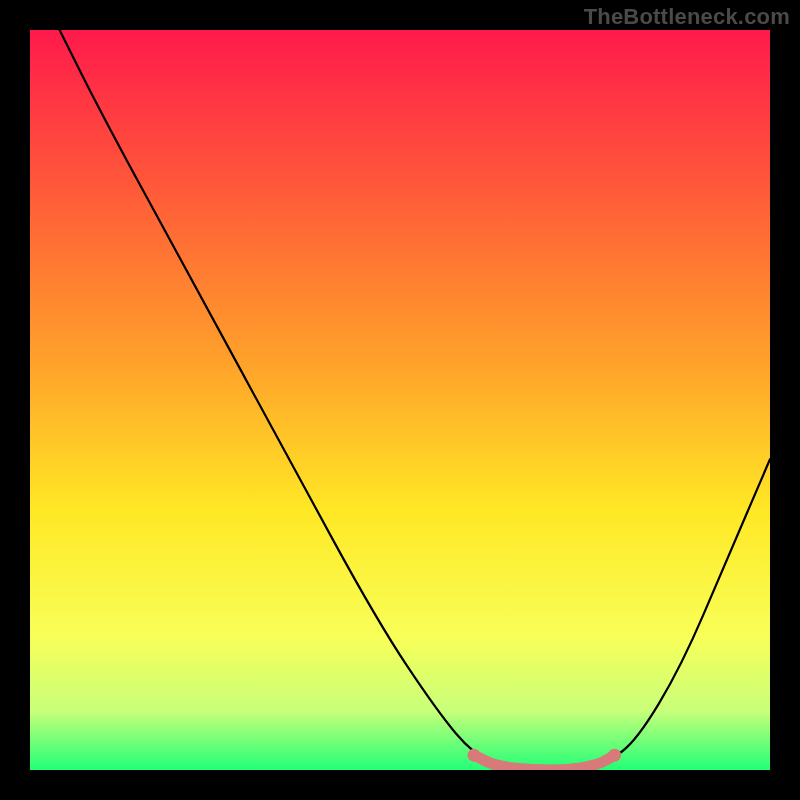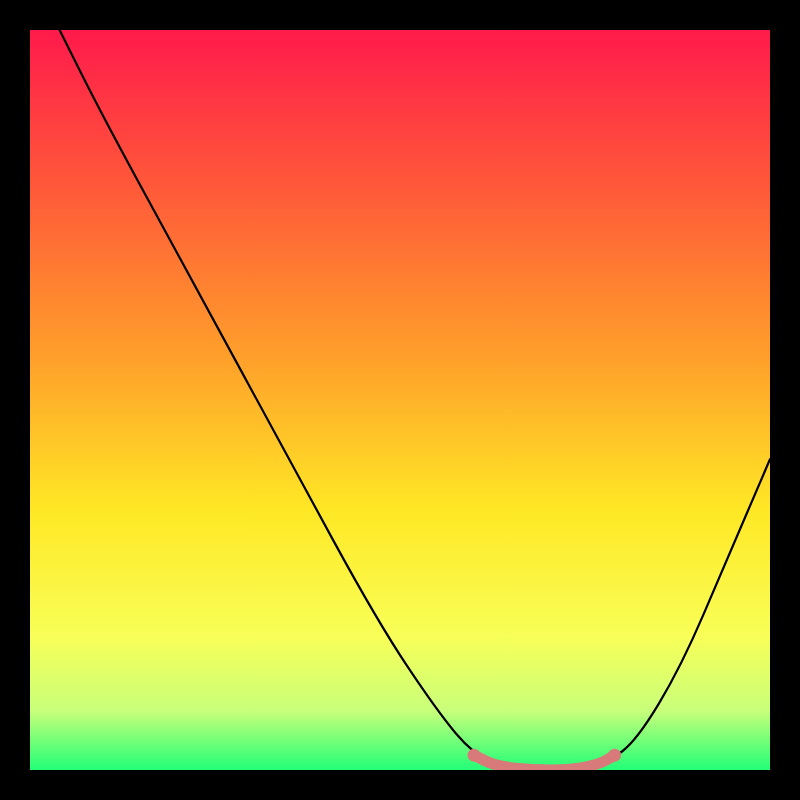--- a/index.html
+++ b/index.html
@@ -37,20 +37,21 @@
   svg {
     display: block;
     width: 100%;
     height: 100%;
   }
 </style>
 </head>
 <body>
 
 <div class="frame">
+  <div class="watermark">TheBottleneck.com</div>
   <div class="plot">
     <svg id="plot-svg" viewBox="0 0 740 740" preserveAspectRatio="none">
       <defs>
         <linearGradient id="bg-grad" x1="0" y1="0" x2="0" y2="1">
             <stop offset="0%" stop-color="#ff1a4b"></stop>
             <stop offset="20%" stop-color="#ff553a"></stop>
             <stop offset="45%" stop-color="#ffa22a"></stop>
             <stop offset="65%" stop-color="#ffe825"></stop>
             <stop offset="82%" stop-color="#f8ff58"></stop>
             <stop offset="92%" stop-color="#c8ff7a"></stop>

